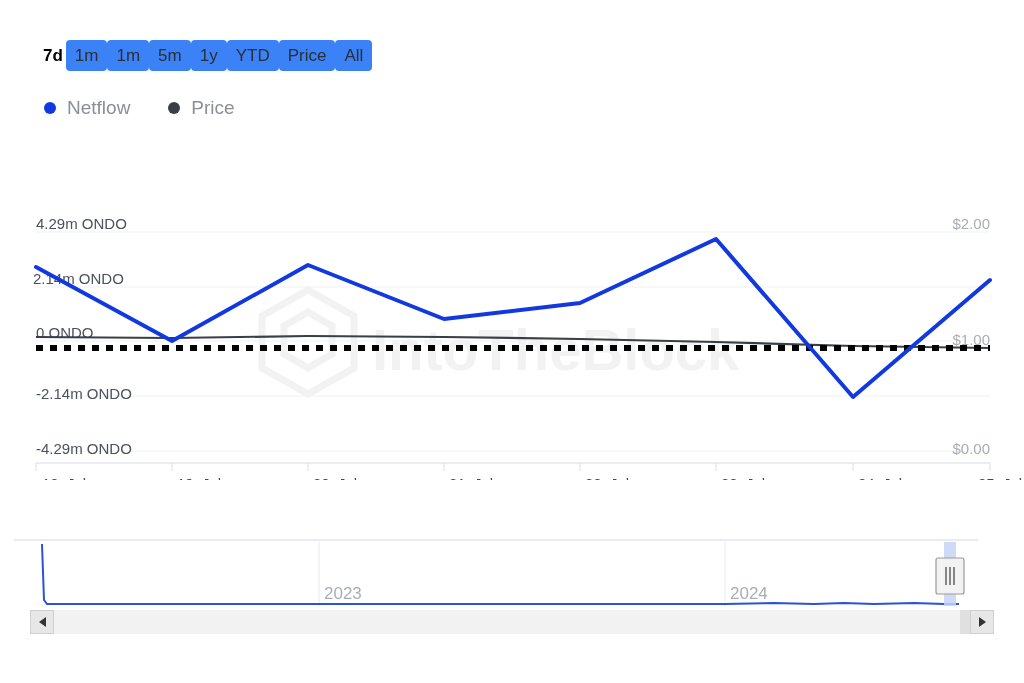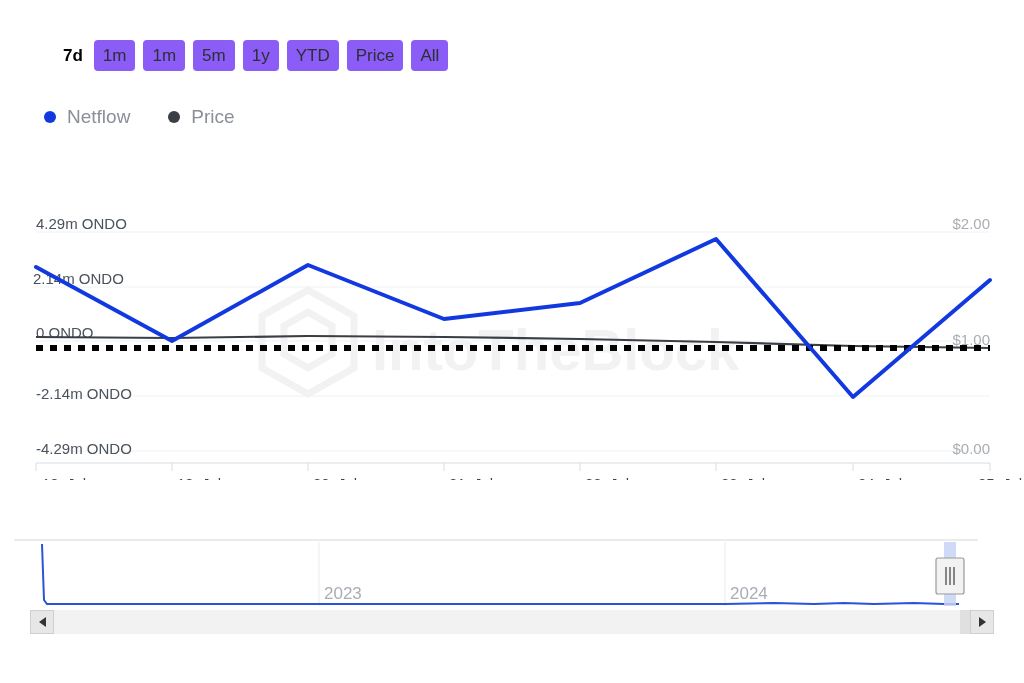--- a/index.html
+++ b/index.html
@@ -12,50 +12,49 @@
     height: 683px;
     font-family: "Liberation Sans", sans-serif;
     color: #3d4651;
     overflow: hidden;
     position: relative;
   }
 
   
   #range-selector {
     position: absolute;
-    left: 60px;
+    left: 40px;
     top: 40px;
     display: flex;
     align-items: center;
-    gap: 8px;
   }
   .range-btn {
     font-size: 17px;
     line-height: 1;
     padding: 7px 9px;
     border-radius: 4px;
-    background: #8b5cf6;
+    background: #3b82f6;
     color: #2b2f36;
     cursor: pointer;
     white-space: nowrap;
     user-select: none;
   }
   .range-btn.active {
     background: transparent;
     font-weight: bold;
     color: #000000;
     padding-left: 3px;
     padding-right: 3px;
   }
 
   
   #legend {
     position: absolute;
     left: 44px;
-    top: 107px;
+    top: 98px;
     display: flex;
     align-items: flex-end;
     gap: 38px;
   }
   .legend-item {
     display: flex;
     align-items: center;
     gap: 11px;
     cursor: pointer;
   }

